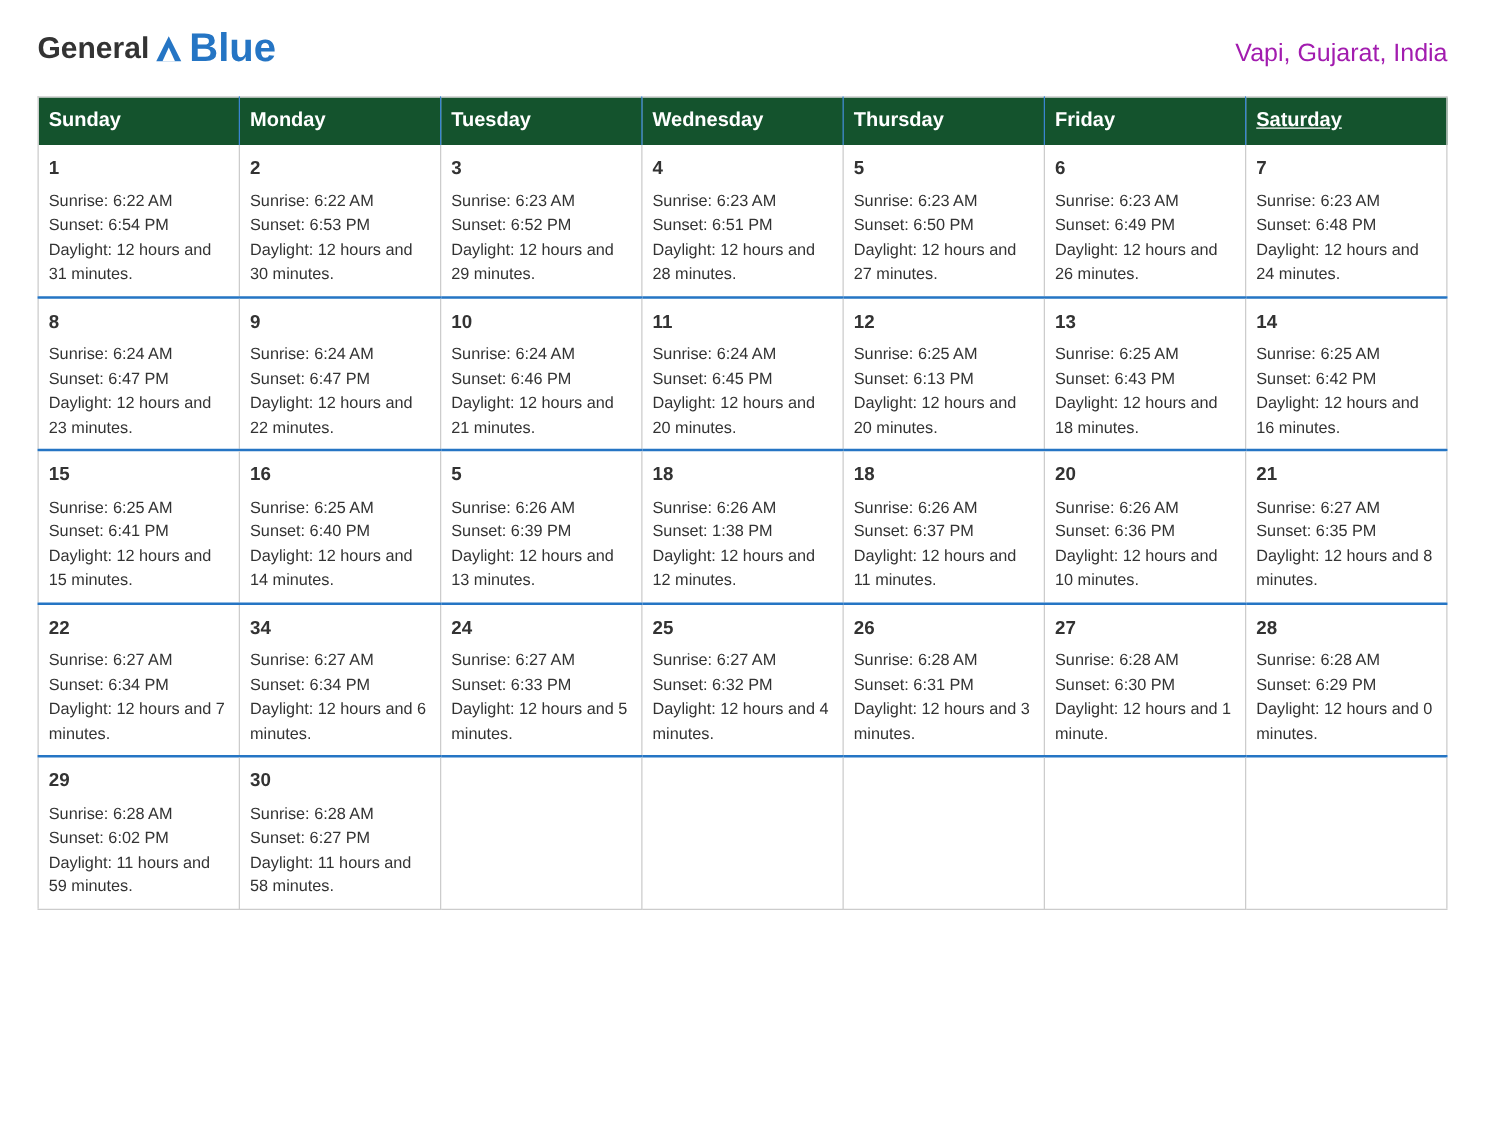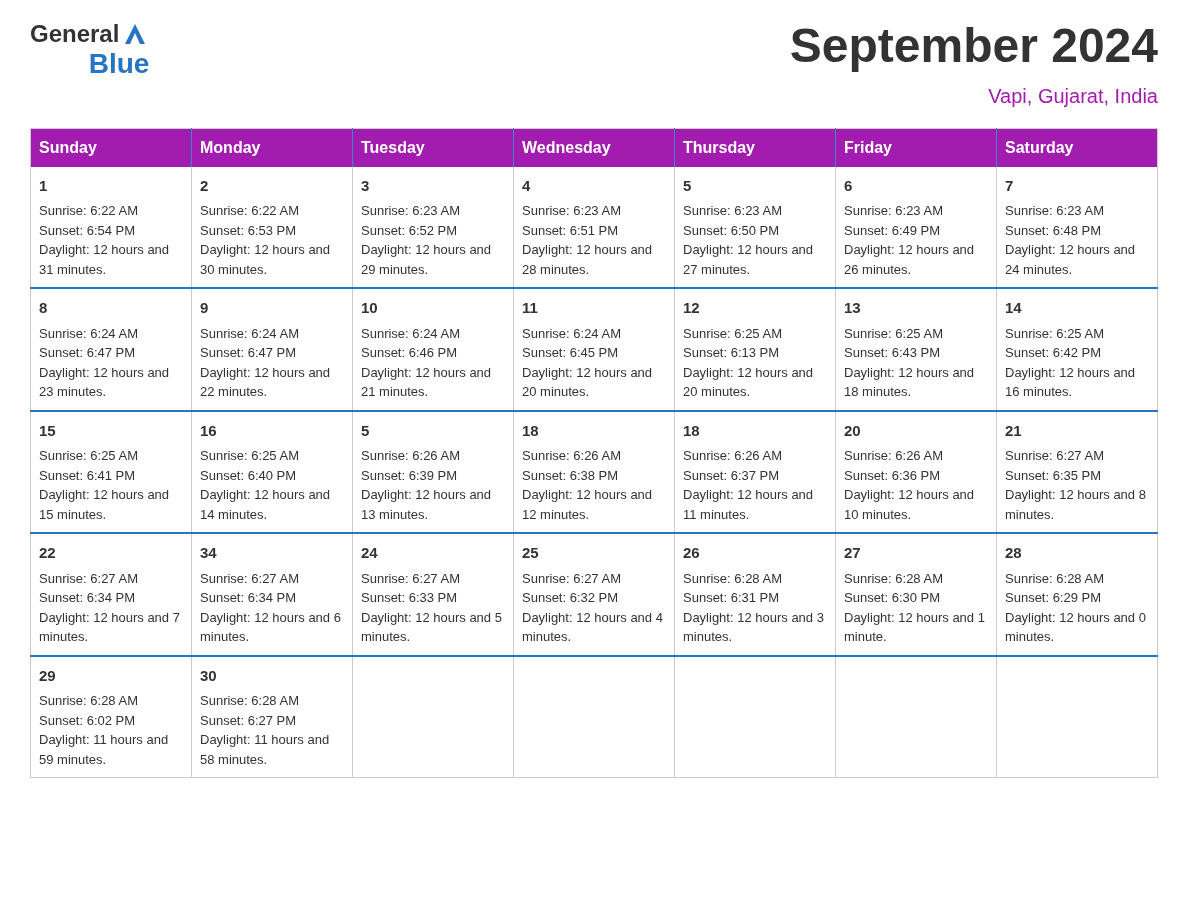--- a/index.html
+++ b/index.html
@@ -29,30 +29,31 @@
       font-size: 20px;
       color: #a21caf;
       margin-top: 12px;
     }
     .calendar {
       width: 100%;
       border-collapse: collapse;
       border: 1px solid #ccc;
     }
     .calendar thead th {
-      background-color: #a21caf;
+      background-color: #14532d;
       color: #fff;
       padding: 10px 8px;
       text-align: left;
       font-size: 16px;
       font-weight: bold;
       border-right: 1px solid #3a85d0;
     }
     .calendar thead th:last-child {
       border-right: none;
+      text-decoration: underline;
     }
     .calendar tbody td {
       vertical-align: top;
       padding: 8px;
       border-right: 1px solid #ccc;
       border-bottom: 2px solid #2575c4;
       width: calc(100% / 7);
       font-size: 13px;
       color: #333;
       line-height: 1.5;
@@ -68,44 +69,42 @@
       font-size: 15px;
       font-weight: bold;
       display: block;
       margin-bottom: 4px;
     }
     .empty-cell {
       background: #fff;
     }
     .logo-wrapper {
       display: flex;
-      flex-direction: column;
-      align-items: flex-end;
+      align-items: center;
     }
     .logo-line1 {
       display: flex;
       align-items: center;
     }
   </style>
 </head>
 <body>
 
 <div class="header">
   <div class="logo-wrapper">
     <div class="logo-line1">
       <span style="font-size:24px;font-weight:bold;color:#333;">General</span>
       <svg width="28" height="28" viewBox="0 0 28 28" style="margin-left:2px;vertical-align:middle;">
         <polygon points="4,24 14,4 24,24" fill="#2575c4"></polygon>
         <polygon points="9,24 14,13 19,24" fill="#fff"></polygon>
       </svg>
     </div>
-    <span style="font-size:28px;font-weight:bold;color:#2575c4;margin-left:2px;">Blue</span>
+    <span style="font-size:32px;font-weight:bold;color:#2575c4;margin-left:2px;">Blue</span>
   </div>
   <div class="header-right">
-    <div class="month-title">September 2024</div>
     <div class="location">Vapi, Gujarat, India</div>
   </div>
 </div>
 
 <table class="calendar">
   <thead>
     <tr>
     <th>Sunday</th>
         <th>Monday</th>
         <th>Tuesday</th>
@@ -219,21 +218,21 @@
         </td>
         <td>
           <span class="day-number">5</span>
           <div>Sunrise: 6:26 AM</div>
           <div>Sunset: 6:39 PM</div>
           <div>Daylight: 12 hours and 13 minutes.</div>
         </td>
         <td>
           <span class="day-number">18</span>
           <div>Sunrise: 6:26 AM</div>
-          <div>Sunset: 6:38 PM</div>
+          <div>Sunset: 1:38 PM</div>
           <div>Daylight: 12 hours and 12 minutes.</div>
         </td>
         <td>
           <span class="day-number">18</span>
           <div>Sunrise: 6:26 AM</div>
           <div>Sunset: 6:37 PM</div>
           <div>Daylight: 12 hours and 11 minutes.</div>
         </td>
         <td>
           <span class="day-number">20</span>

